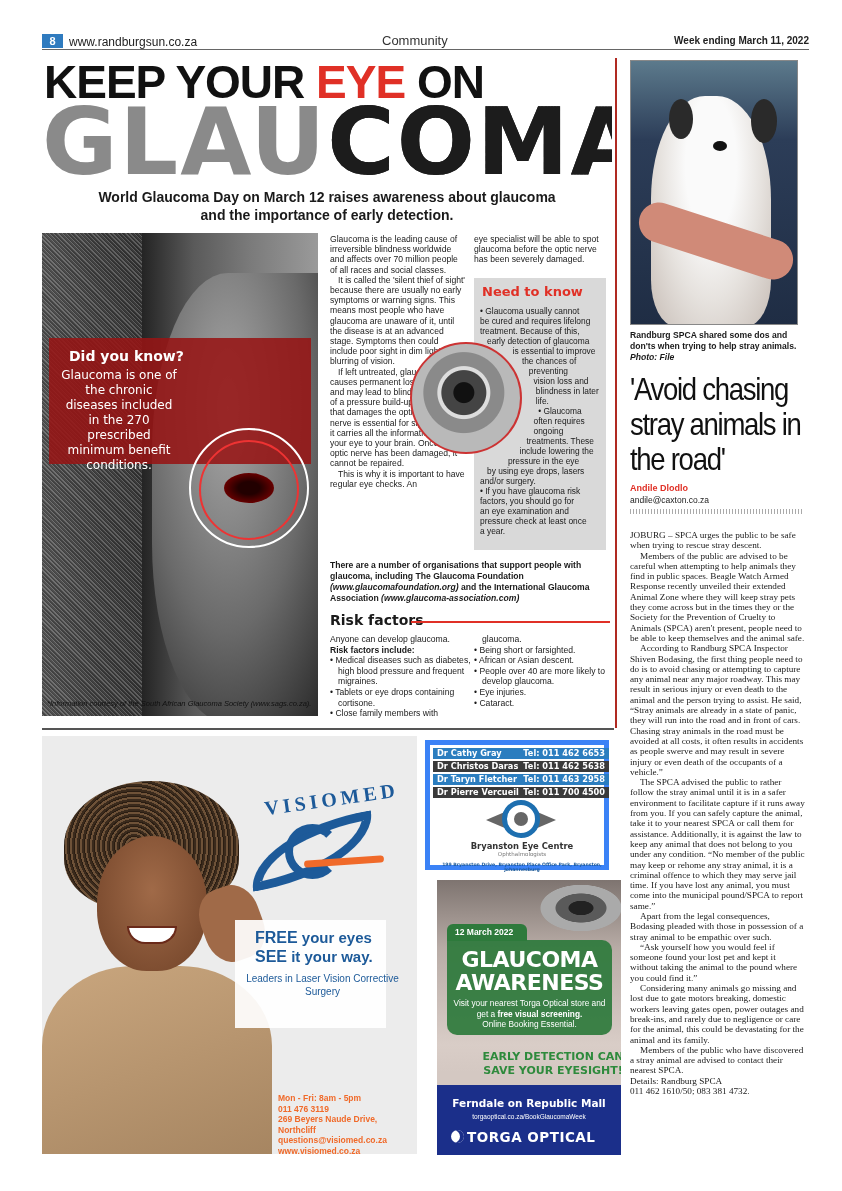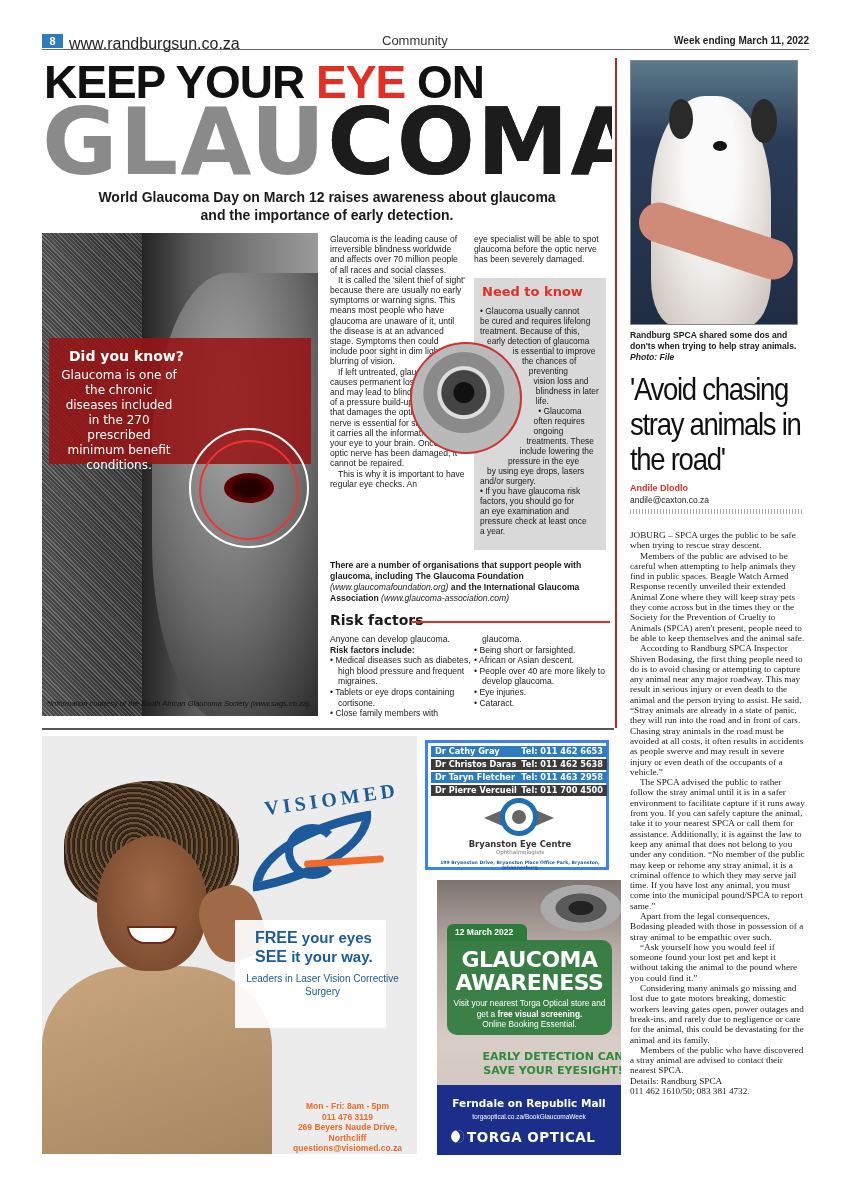--- a/index.html
+++ b/index.html
@@ -2,21 +2,21 @@
 <html><head>
 <meta charset="utf-8">
 <style>
   * { box-sizing: border-box; margin: 0; padding: 0; }
   html, body { width: 842px; height: 1191px; background: #fff; overflow: hidden; }
   body { position: relative; font-family: "Liberation Sans", sans-serif; color: #1a1a1a; }
 
   
   .hdr { position: absolute; left: 42px; top: 34px; width: 767px; height: 16px; border-bottom: 1px solid #666; }
   .pgnum { position: absolute; left: 0; top: 0; width: 21px; height: 14px; background: #2f7bbf; color: #fff; font: bold 11px "Liberation Sans", sans-serif; text-align: center; line-height: 14px; }
-  .hdr-url { position: absolute; left: 27px; top: 1px; font-size: 16px; color: #222; }
+  .hdr-url { position: absolute; left: 27px; top: 1px; font-size: 12px; color: #222; }
   .hdr-sec { position: absolute; left: 340px; top: -1px; font-size: 13px; color: #333; }
   .hdr-date { position: absolute; right: 0; top: 1px; font-size: 10px; font-weight: bold; color: #222; }
 
   
   .kicker { position: absolute; left: 44px; top: 58px; font: 900 46px "Liberation Sans", sans-serif; letter-spacing: -1px; color: #111; line-height: 48px; }
   .kicker .red { color: #e03026; }
   .bigword { position: absolute; left: 42px; top: 104px; width: 570px; height: 78px; font: 900 92px "DejaVu Sans", sans-serif; letter-spacing: 2px; line-height: 78px; overflow: hidden; white-space: nowrap; }
   .bigword .g1 { color: #8a8a8a; }
   .bigword .g2 { background: repeating-radial-gradient(circle at 30% 40%, #111 0 1px, #3a3a3a 1px 2px, #111 2px 3px); -webkit-background-clip: text; background-clip: text; color: transparent; text-shadow: none; }
   .bigword .g2 { color: #1c1c1c; }
@@ -39,21 +39,21 @@
   .col1 { left: 330px; top: 234px; width: 136px; }
   .col2a { left: 474px; top: 234px; width: 136px; }
 
   .needbox { position: absolute; left: 474px; top: 278px; width: 132px; height: 272px; background: #d9d9d9; }
   .need-title { position: absolute; left: 8px; top: 6px; font: bold 13px "DejaVu Sans", sans-serif; color: #e03026; }
   .need-body { position: absolute; left: 6px; top: 28px; width: 124px; font: 8.4px "Liberation Sans", sans-serif; line-height: 10px; color: #1a1a1a; }
   .need-body div { white-space: pre; }
   .eye-circle { position: absolute; left: 410px; top: 342px; width: 112px; height: 112px; border-radius: 50%; border: 2px solid #c33; background: radial-gradient(circle at 48% 45%, #111 0 10px, #444 11px 22px, #ddd 23px 26px, #8a8a8a 27px 40px, #b9b9b9 41px 60px); z-index: 2; }
 
   .orgs { position: absolute; left: 330px; top: 560px; width: 280px; font: bold 8.6px "Liberation Sans", sans-serif; line-height: 11px; color: #1a1a1a; }
-  .orgs i { font-weight: normal; }
+  .orgs i { font-weight: bold; }
   .risk-title { position: absolute; left: 330px; top: 612px; font: bold 14px "DejaVu Sans", sans-serif; color: #1a1a1a; }
   .risk-line { position: absolute; left: 411px; top: 621px; width: 199px; height: 2px; background: #e03026; }
   .risk-c1 { position: absolute; left: 330px; top: 634px; width: 142px; font: 8.6px "Liberation Sans", sans-serif; line-height: 10.6px; }
   .risk-c2 { position: absolute; left: 474px; top: 634px; width: 136px; font: 8.6px "Liberation Sans", sans-serif; line-height: 10.6px; }
   .bul { padding-left: 8px; text-indent: -8px; }
 
   .divider-h { position: absolute; left: 42px; top: 728px; width: 572px; height: 2px; background: #555; }
   .divider-v { position: absolute; left: 615px; top: 58px; width: 2px; height: 670px; background: #b02a22; }
 
   
@@ -81,24 +81,24 @@
   .woman-body { position: absolute; left: 0; top: 230px; width: 230px; height: 200px; background: linear-gradient(160deg, #c9a67e, #a58460); border-radius: 40% 40% 0 0; }
   .woman-hand { position: absolute; left: 160px; top: 150px; width: 60px; height: 75px; background: #a06a48; border-radius: 40%; transform: rotate(-20deg); }
   .vm-arc { position: absolute; left: 222px; top: 52px; font: bold 20px "Liberation Serif", serif; letter-spacing: 4px; color: #1d5a99; transform: rotate(-8deg); }
   .vm-eye { position: absolute; left: 205px; top: 85px; width: 130px; height: 60px; border: 9px solid #1d5a99; border-radius: 100% 0 100% 0; transform: rotate(-10deg); }
   .vm-c { position: absolute; left: 243px; top: 88px; width: 55px; height: 55px; border: 8px solid #1d5a99; border-right-color: transparent; border-radius: 50%; }
   .vm-swoosh { position: absolute; left: 262px; top: 122px; width: 80px; height: 7px; background: #f06a2a; border-radius: 8px; transform: rotate(-4deg); }
   .vm-box { position: absolute; left: 193px; top: 184px; width: 151px; height: 108px; background: rgba(255,255,255,.92); }
   .vm-free { position: absolute; left: 20px; top: 8px; font: bold 15px "Liberation Sans", sans-serif; color: #1d5a99; line-height: 19px; }
   .vm-free b { font-size: 16px; }
   .vm-leaders { position: absolute; left: 10px; top: 52px; width: 155px; text-align: center; font: 10px "Liberation Sans", sans-serif; color: #1d5a99; line-height: 13px; }
-  .vm-contact { position: absolute; left: 236px; top: 365px; font: bold 8.5px "Liberation Sans Narrow", "Liberation Sans", sans-serif; color: #f06a2a; line-height: 10.5px; text-align: center; }
-
-  
-  .bryanston { position: absolute; left: 425px; top: 740px; width: 184px; height: 130px; border: 3px solid #3b82f6; background: #fff; }
+  .vm-contact { position: absolute; left: 236px; top: 357px; font: bold 8.5px "Liberation Sans Narrow", "Liberation Sans", sans-serif; color: #f06a2a; line-height: 10.5px; }
+
+  
+  .bryanston { position: absolute; left: 425px; top: 740px; width: 184px; height: 130px; border: 5px solid #3b82f6; background: #fff; }
   .dr-row { position: absolute; left: 3px; width: 176px; height: 11px; color: #fff; font: bold 8.2px "DejaVu Sans", sans-serif; line-height: 11px; padding: 0 4px; }
   .dr-row .tel { position: absolute; right: 4px; top: 0; }
   .dr-blue { background: #2b7dbf; }
   .dr-dark { background: #3a3a3a; }
   .be-eye { position: absolute; left: 56px; top: 60px; width: 70px; height: 30px; background: #666; clip-path: polygon(0 50%, 50% 0, 100% 50%, 50% 100%); }
   .be-ring { position: absolute; left: 72px; top: 55px; width: 38px; height: 38px; border: 5px solid #1d6fb0; border-radius: 50%; background: #fff; }
   .be-pupil { position: absolute; left: 84px; top: 67px; width: 14px; height: 14px; border-radius: 50%; background: #666; }
   .be-name { position: absolute; left: 0; top: 96px; width: 184px; text-align: center; font: bold 8.4px "DejaVu Sans", sans-serif; color: #333; }
   .be-sub { position: absolute; left: 0; top: 106px; width: 184px; text-align: center; font: 5.5px "DejaVu Sans", sans-serif; color: #777; }
   .be-addr { position: absolute; left: 0; top: 117px; width: 184px; text-align: center; font: bold 4.6px "DejaVu Sans", sans-serif; color: #1d5a99; }

